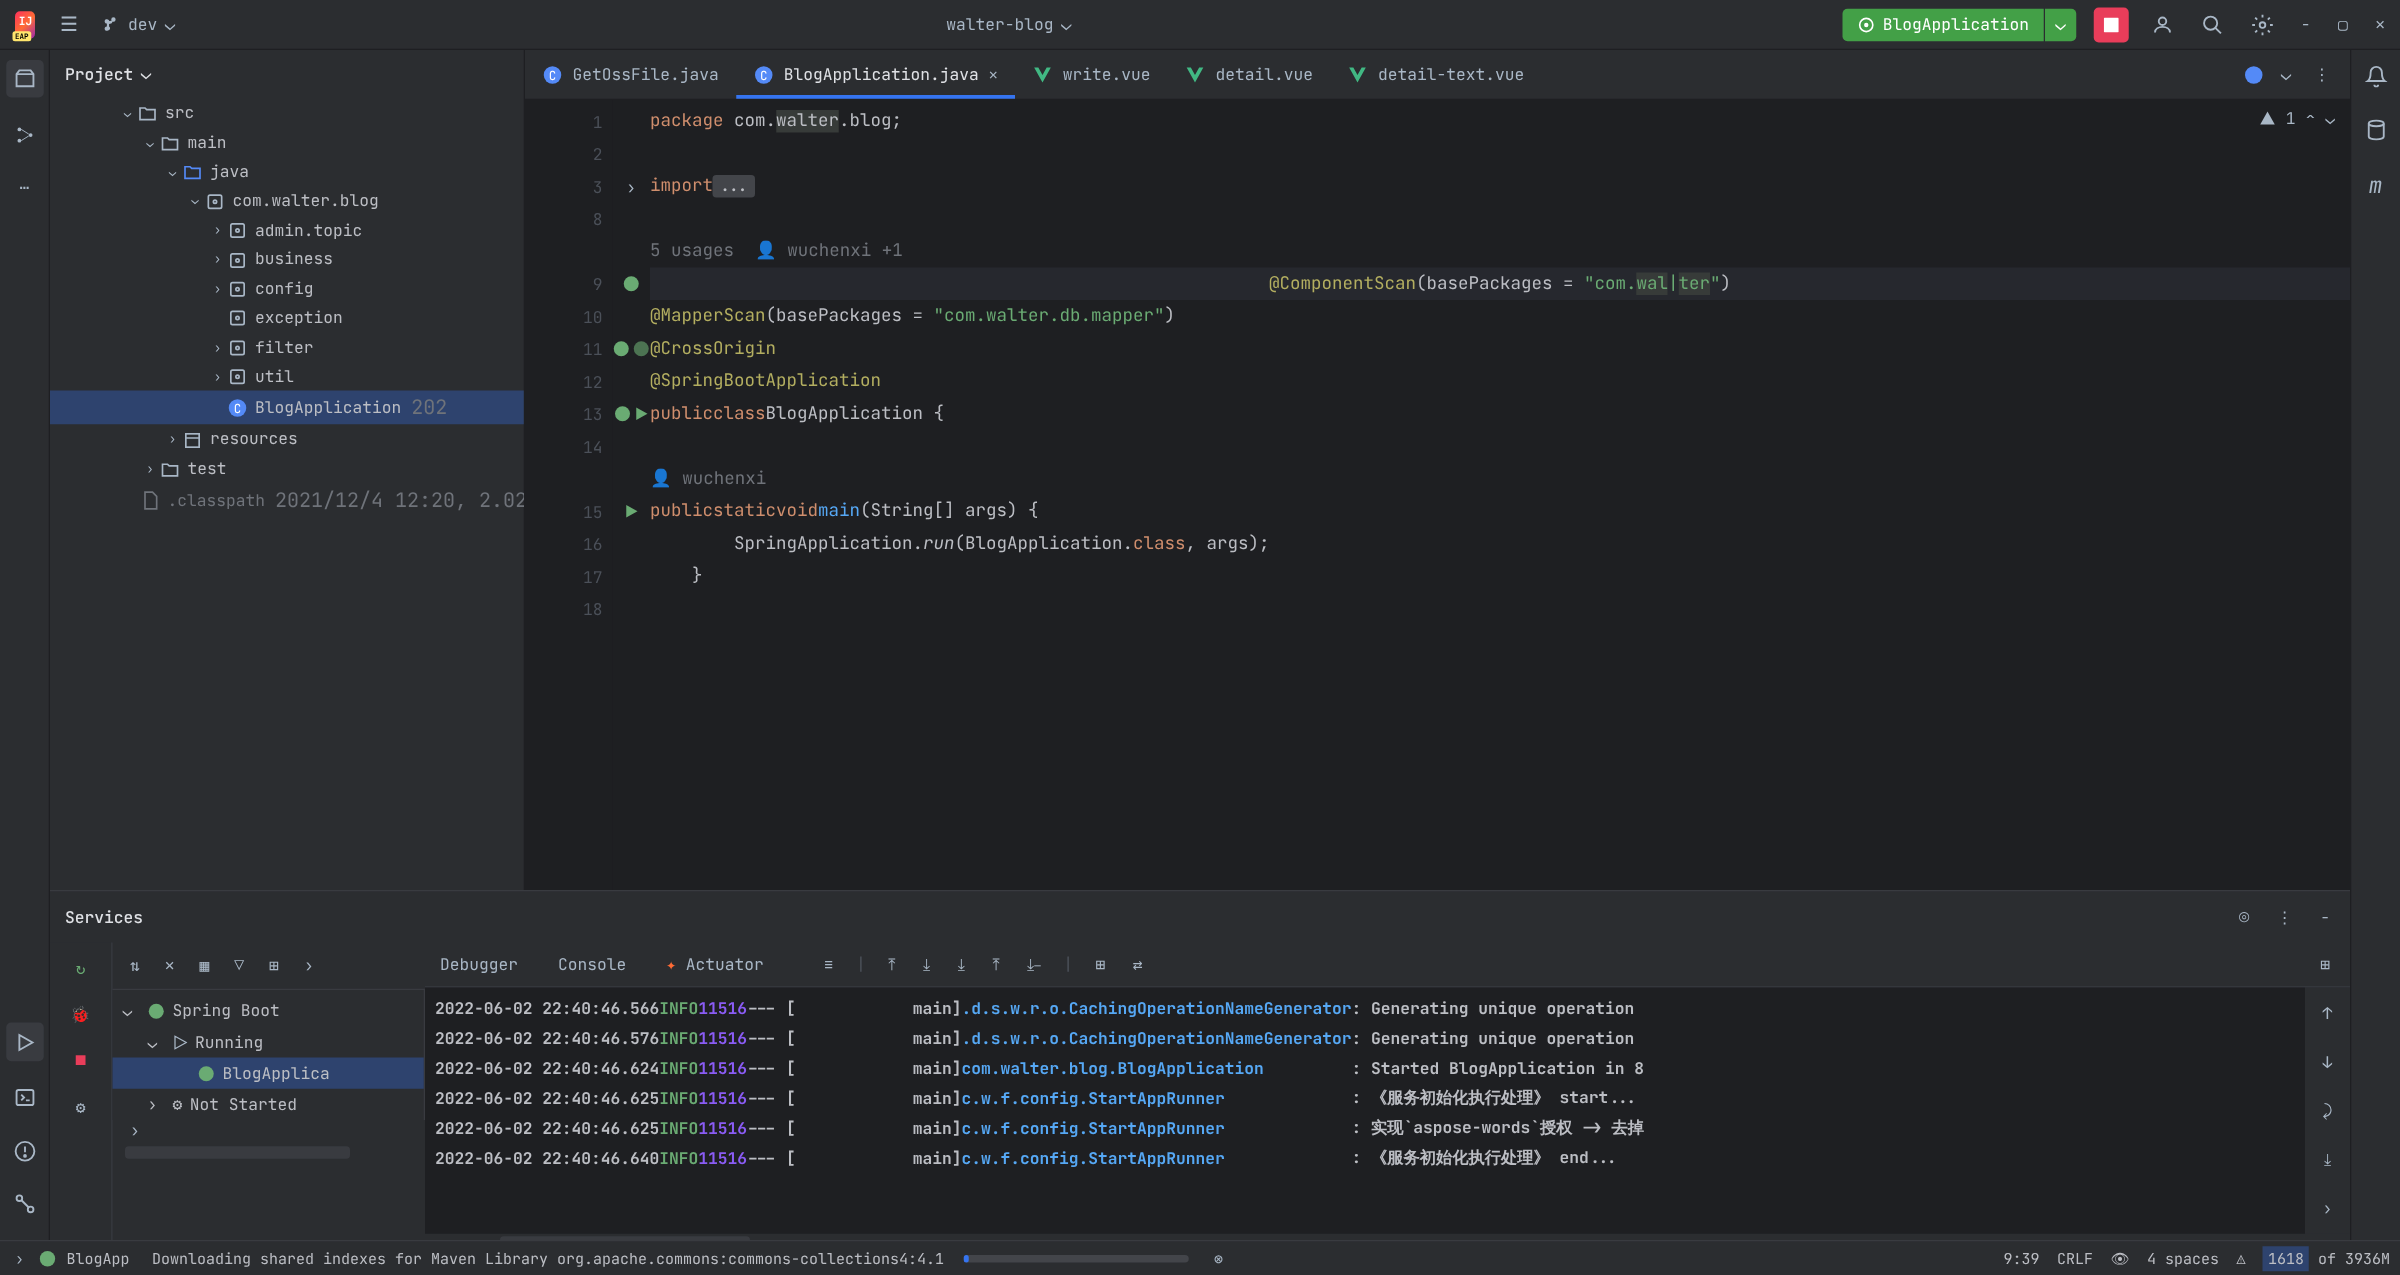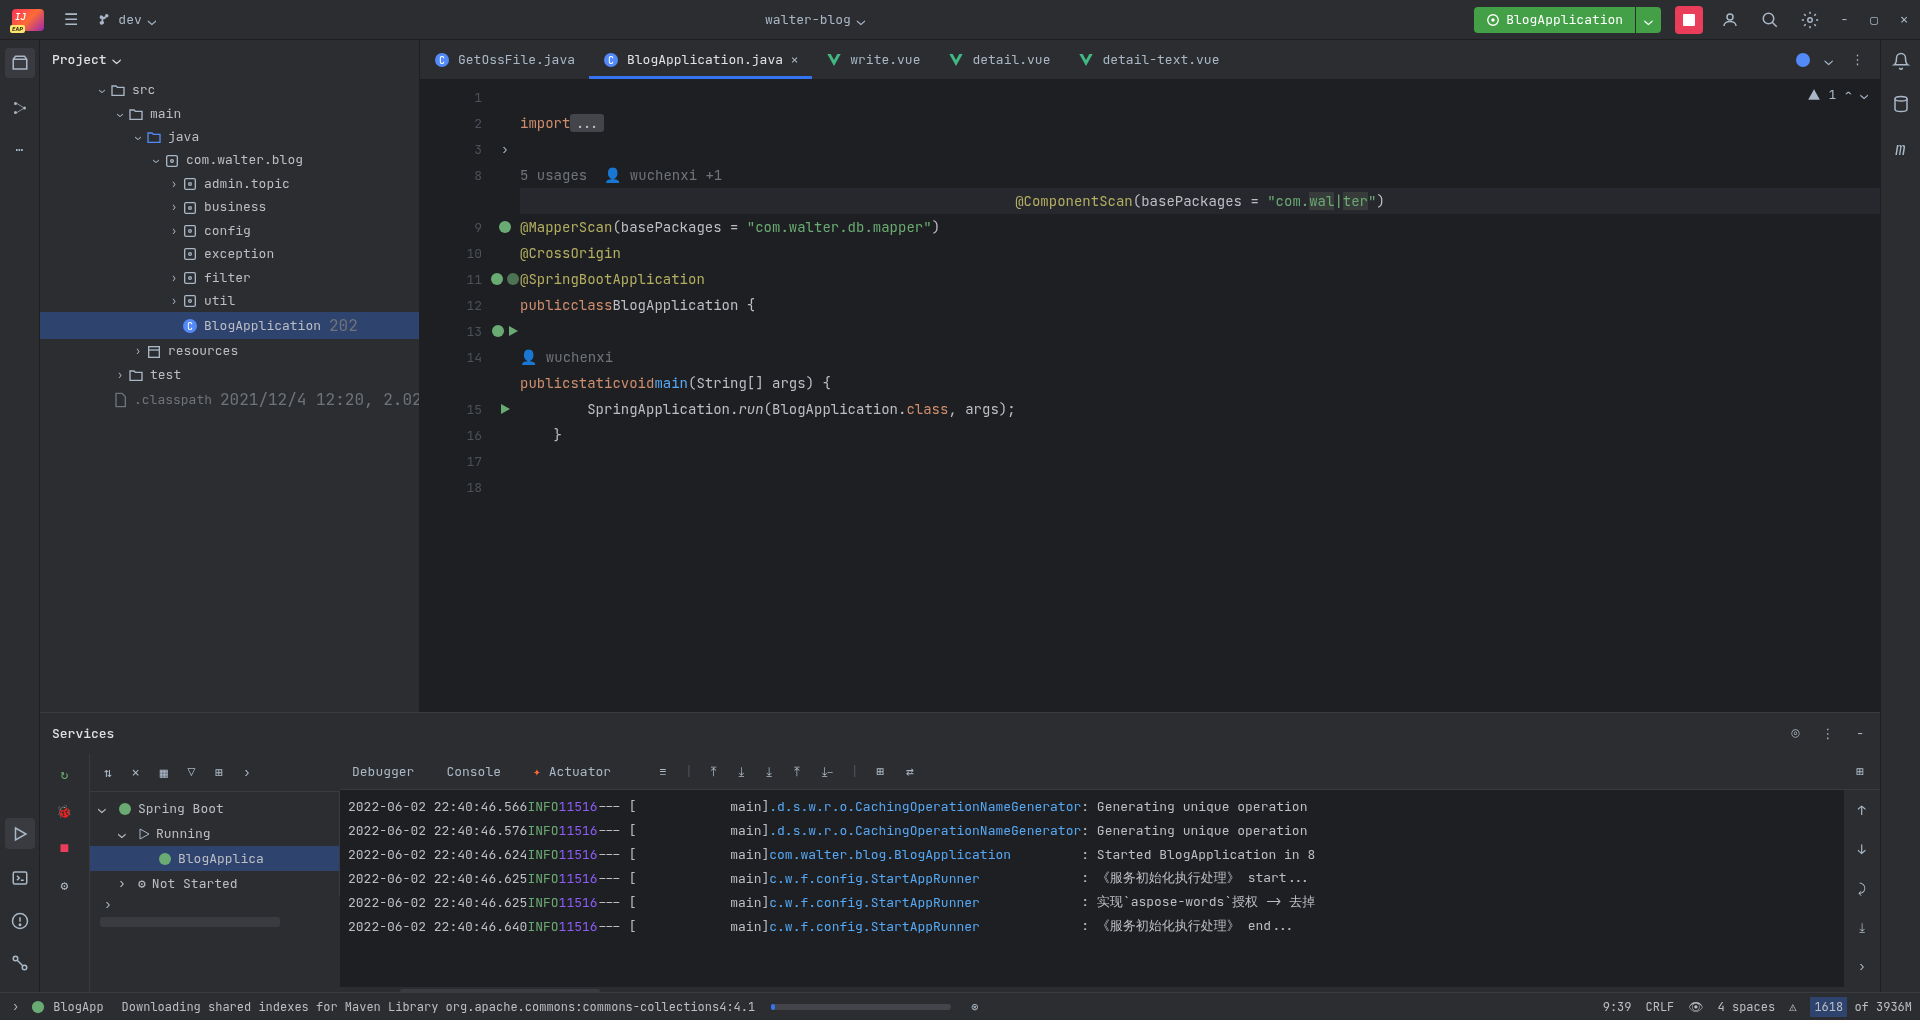--- a/index.html
+++ b/index.html
@@ -3,21 +3,21 @@
 <meta charset="utf-8">
 <style>
 * { margin: 0; padding: 0; box-sizing: border-box; font-family: 'JetBrains Mono', 'Consolas', monospace; }
 body { background: #1e1f22; color: #bcbec4; font-size: 13px; overflow: hidden; }
 
 .window { display: flex; flex-direction: column; height: 100vh; }
 
 
 .titlebar { display: flex; align-items: center; height: 40px; background: #2b2d30; border-bottom: 1px solid #1e1f22; padding: 0 8px; }
 .titlebar-left { display: flex; align-items: center; gap: 16px; }
-.app-icon { width: 32px; height: 22px; background: linear-gradient(135deg, #fe315d 0%, #ff6b35 50%, #9c27b0 100%); border-radius: 4px; margin-left: 4px; position: relative; font-style: italic; }
+.app-icon { width: 16px; height: 22px; background: linear-gradient(135deg, #fe315d 0%, #ff6b35 50%, #9c27b0 100%); border-radius: 4px; margin-left: 4px; position: relative; }
 .app-icon::after { content: "IJ"; color: white; font-size: 9px; font-weight: bold; position: absolute; top: 2px; left: 3px; }
 .eap-badge { position: absolute; bottom: -2px; left: -2px; background: #ffe66d; color: #000; font-size: 6px; padding: 0 2px; border-radius: 2px; font-weight: bold; }
 .hamburger { color: #a9b7c6; font-size: 16px; cursor: pointer; }
 .branch { color: #a9b7c6; display: flex; align-items: center; gap: 6px; }
 .titlebar-center { flex: 1; display: flex; justify-content: center; }
 .project-name { color: #a9b7c6; display: flex; align-items: center; gap: 6px; }
 .titlebar-right { display: flex; align-items: center; gap: 14px; }
 .run-config { background: #43a047; color: white; padding: 4px 12px; border-radius: 4px 0 0 4px; display: flex; align-items: center; gap: 6px; }
 .run-config-chevron { background: #43a047; color: white; padding: 4px 8px; border-radius: 0 4px 4px 0; margin-left: 1px; }
 .stop-btn { background: #e93d5a; color: white; width: 28px; height: 28px; border-radius: 4px; display: flex; align-items: center; justify-content: center; }
@@ -75,21 +75,21 @@
 .services-header-right { margin-left: auto; display: flex; gap: 14px; }
 .services-body { flex: 1; display: flex; }
 .services-sidebar { width: 50px; background: #2b2d30; display: flex; flex-direction: column; align-items: center; padding-top: 8px; gap: 12px; border-right: 1px solid #393b40; }
 .services-tree { width: 250px; background: #2b2d30; border-right: 1px solid #393b40; padding-top: 4px; }
 .services-tree-item { display: flex; align-items: center; padding: 4px 8px; gap: 6px; }
 .services-tree-item.selected { background: #2e436e; }
 .services-main { flex: 1; display: flex; flex-direction: column; }
 .services-tabs { display: flex; align-items: center; height: 36px; border-bottom: 1px solid #393b40; padding: 0 12px; gap: 32px; }
 .services-tab { color: #a9b7c6; cursor: pointer; padding: 4px 0; }
 .actuator-icon { color: #ff6b35; }
-.console { flex: 1; background: #1e1f22; overflow: auto; padding: 4px 8px; font-size: 13px; }
+.console { flex: 1; background: #1e1f22; overflow: auto; padding: 4px 8px; font-size: 13px; font-weight: bold; }
 .console-line { white-space: pre; height: 24px; display: flex; align-items: center; }
 .log-time { color: #bcbec4; }
 .log-info { color: #6aab73; }
 .log-pid { color: #8b5cf6; }
 .log-logger { color: #56a8f5; }
 .log-msg { color: #bcbec4; }
 .console-right-icons { width: 36px; background: #2b2d30; display: flex; flex-direction: column; align-items: center; padding-top: 8px; gap: 14px; }
 .services-toolbar { display: flex; align-items: center; gap: 14px; margin-left: 12px; }
 .scrollbar-h { height: 10px; background: #393b40; width: 200px; margin: 2px 0 0 60px; border-radius: 3px; }
 
@@ -426,20 +426,21 @@
               </div>
             <div class="code" id="code">
               <div class="inspection">
                 <svg width="14" height="14" viewBox="0 0 24 24" fill="#a9b7c6">
                     <path d="M12 2L2 20h20z"></path>
                   </svg>
                 <span>1</span>
                 <span>⌃</span>
                 <span>⌄</span>
               </div>
+            <div class="code-line"><span class="k-keyword">package</span> com.<span class="highlight">walter</span>.blog;</div>
                 <div class="code-line"></div>
                 <div class="code-line"><span class="k-keyword">import</span> <span class="k-fold">...</span></div>
                 <div class="code-line"></div>
                 <div class="code-line"><span class="k-comment">5 usages  👤 wuchenxi +1</span></div>
                 <div class="code-line caret-bg"><span class="k-annotation">@ComponentScan</span>(basePackages = <span class="k-string">"com.<span class="highlight">wal</span>|<span class="highlight">ter</span>"</span>)</div>
                 <div class="code-line"><span class="k-annotation">@MapperScan</span>(basePackages = <span class="k-string">"com.walter.db.mapper"</span>)</div>
                 <div class="code-line"><span class="k-annotation">@CrossOrigin</span></div>
                 <div class="code-line"><span class="k-annotation">@SpringBootApplication</span></div>
                 <div class="code-line"><span class="k-keyword">public</span> <span class="k-keyword">class</span> <span class="k-class">BlogApplication</span> {</div>
                 <div class="code-line"></div>

